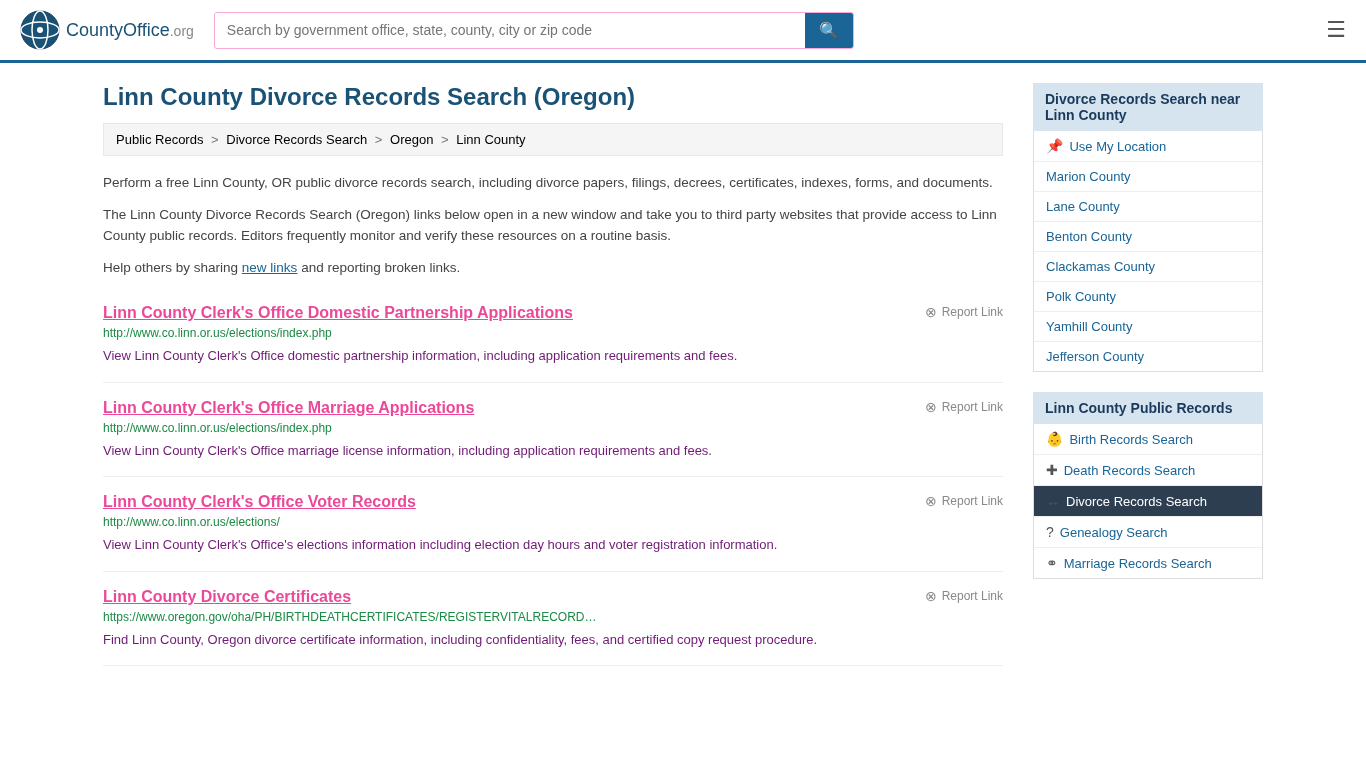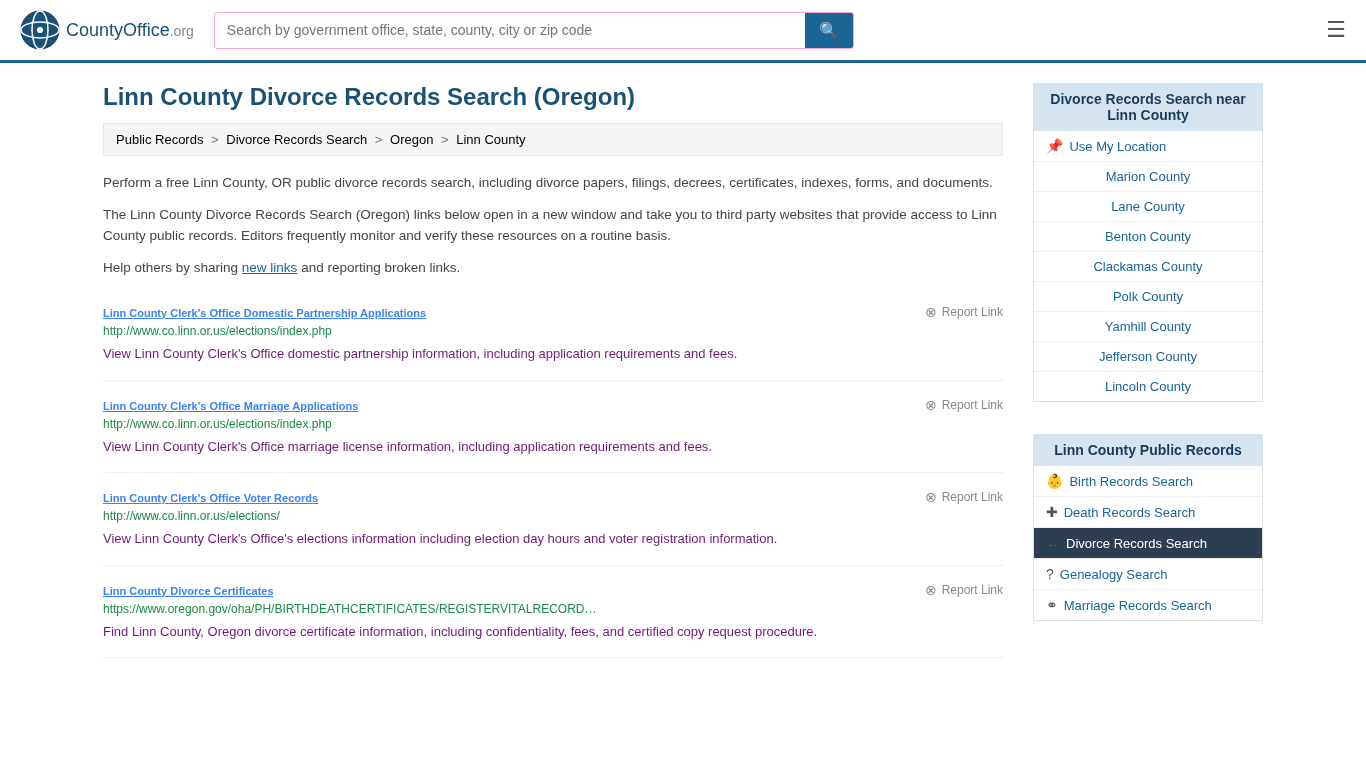--- a/index.html
+++ b/index.html
@@ -93,23 +93,23 @@
       color: #444;
       margin-bottom: 10px;
     }
     #description a { color: #1a6496; text-decoration: underline; }
 
     .result-item {
       border-bottom: 1px solid #eee;
       padding: 16px 0;
     }
     .result-title a {
-      font-size: 11px;
+      font-size: 16px;
       font-weight: bold;
-      color: #3b82f6;
+      color: #ec4899;
       text-decoration: underline;
       cursor: pointer;
     }
     .result-header {
       display: flex;
       justify-content: space-between;
       align-items: flex-start;
       margin-bottom: 4px;
     }
     .report-link {
@@ -134,22 +134,21 @@
       color: #701a75;
       line-height: 1.5;
     }
 
     
     #sidebar {
       width: 230px;
       flex-shrink: 0;
     }
     .sidebar-section {
-      margin-bottom: 32px;
-      text-align: center;
+      margin-bottom: 20px;
     }
     .sidebar-section-title {
       background: #d6e4f0;
       padding: 8px 12px;
       font-size: 14px;
       font-weight: bold;
       color: #1a3a5c;
       margin-bottom: 0;
     }
     .sidebar-list {
@@ -338,23 +337,20 @@
         </li>
         <li>
           <a href="#">Polk County</a>
         </li>
         <li>
           <a href="#">Yamhill County</a>
         </li>
         <li>
           <a href="#">Jefferson County</a>
         </li>
-        <li>
-          <a href="#">Lincoln County</a>
-        </li>
       </ul>
     </div>
 
     <div class="sidebar-section">
       <div class="sidebar-section-title">
         <span>Linn County Public Records</span>
       </div>
       <ul class="sidebar-list">
         <li>
           <a href="#">

